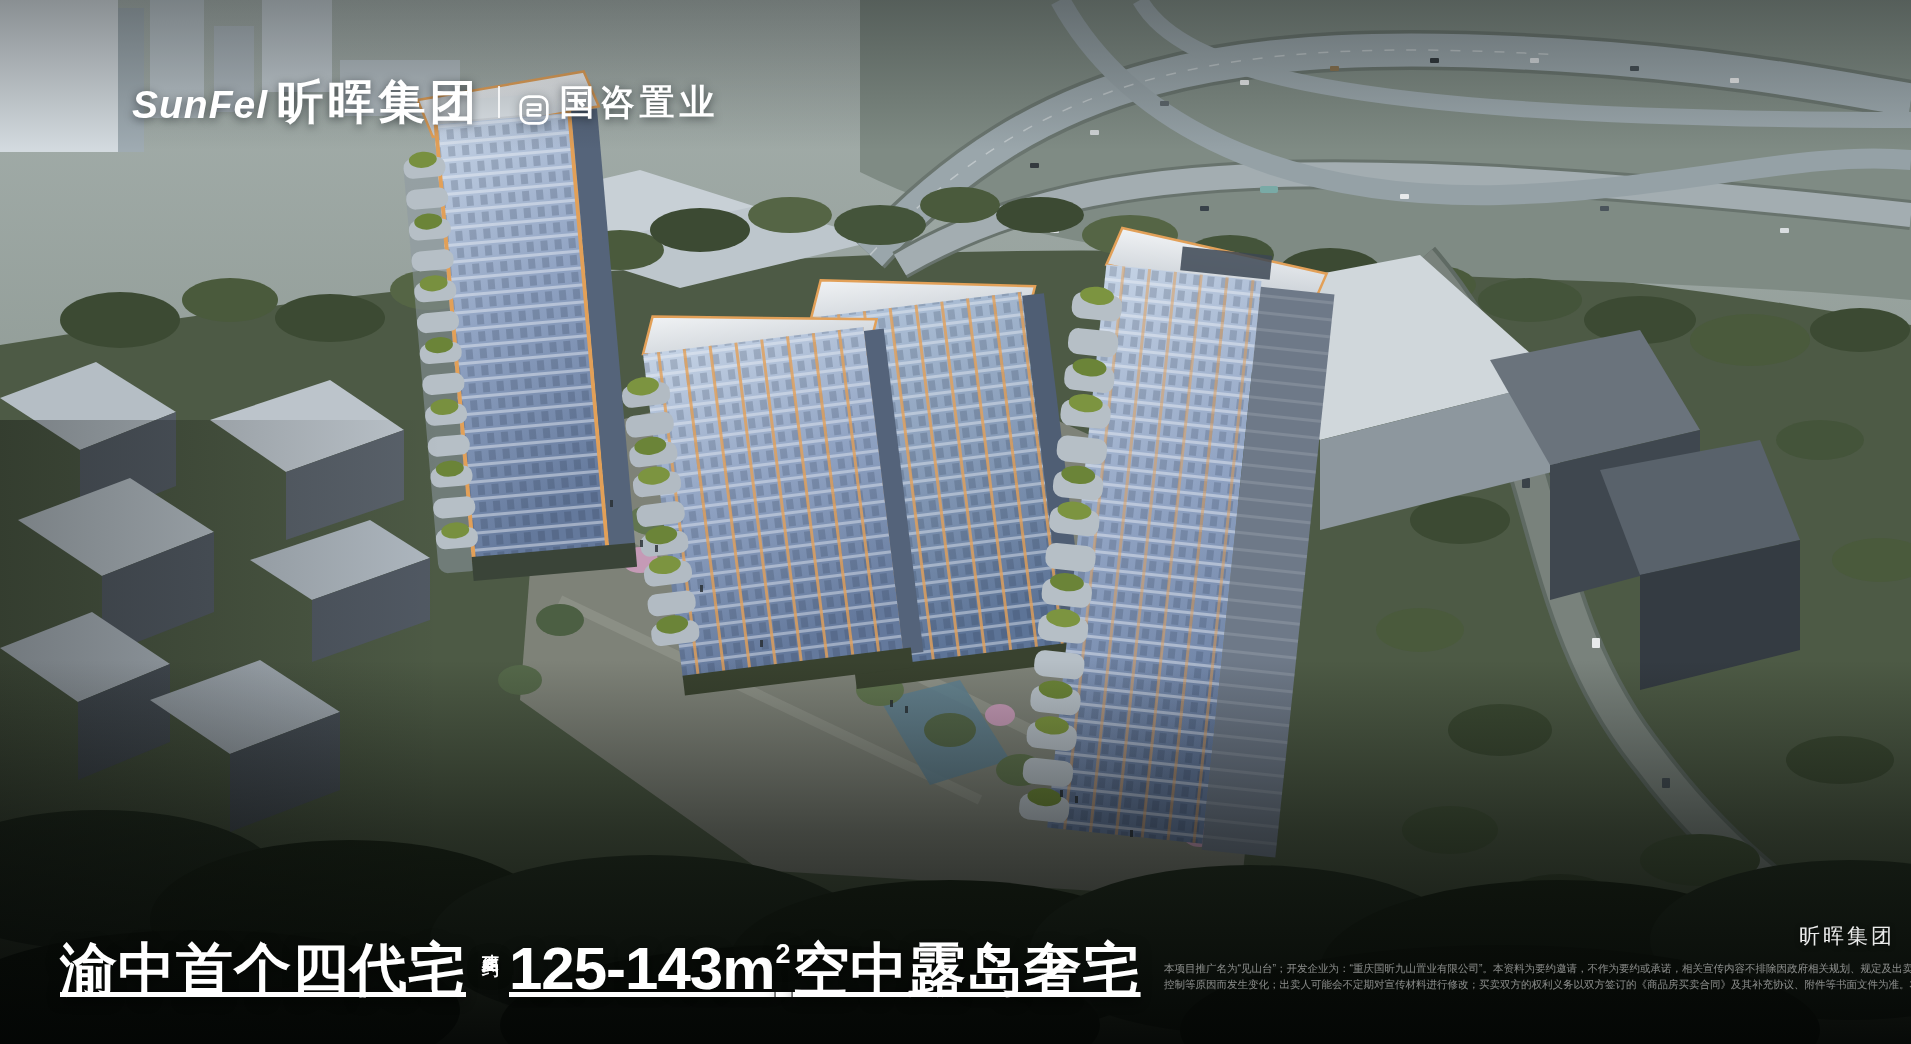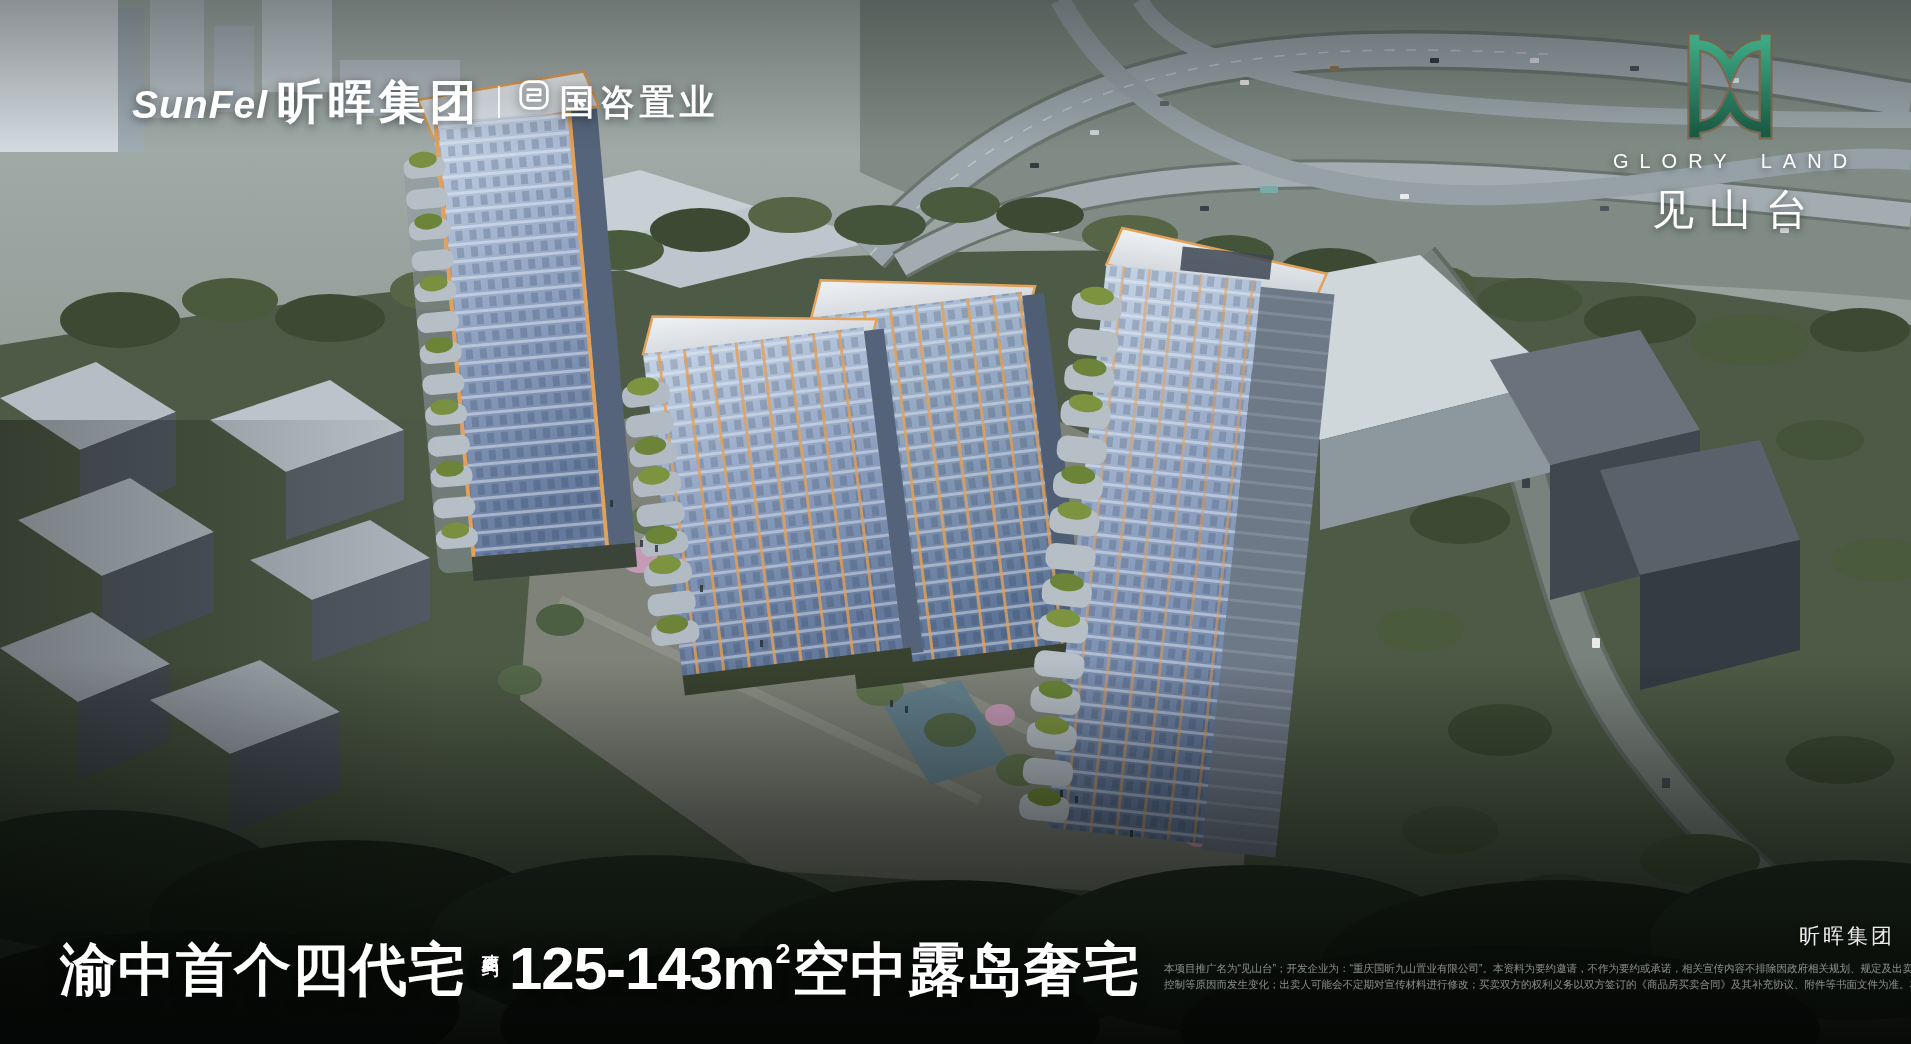--- a/index.html
+++ b/index.html
@@ -22,21 +22,21 @@
     position:absolute;left:84px;top:80px;height:44px;
     display:flex;align-items:center;gap:14px;color:#fff;
     text-shadow:0 2px 8px rgba(10,15,18,.55);
     white-space:nowrap;
   }
   .sunfel-latin{
     font-size:39px;font-weight:800;font-style:italic;letter-spacing:1px;margin-left:48px;
   }
   .sunfel-cjk{font-size:47px;font-weight:900;letter-spacing:4px;margin-left:4px;}
   .logo-div{width:2px;height:32px;background:rgba(255,255,255,.8);margin:0 4px;}
-  .guozi{display:flex;align-items:flex-start;gap:9px;}
+  .guozi{display:flex;align-items:flex-end;gap:9px;}
   .guozi-cjk{font-size:35px;font-weight:900;letter-spacing:5px;}
 
   
   .brand{
     position:absolute;left:1565px;top:32px;width:330px;
     display:flex;flex-direction:column;align-items:center;color:#fff;
     text-shadow:0 2px 7px rgba(8,12,14,.5);
   }
   .brand-latin{
     margin-top:10px;font-size:20px;font-weight:500;
@@ -48,21 +48,21 @@
   }
   .logo-stop-a{stop-color:var(--brand-green-light);}
   .logo-stop-b{stop-color:var(--brand-green-dark);}
 
   
   .headline{
     position:absolute;left:60px;top:932px;height:76px;
     display:flex;align-items:center;color:var(--headline-white);
     text-shadow:0 3px 14px rgba(0,0,0,.55);white-space:nowrap;
   }
-  .hl-big{font-size:57px;font-weight:900;letter-spacing:1px;}
+  .hl-big{font-size:57px;font-weight:900;letter-spacing:1px;text-decoration:underline;}
   .hl-area{
     writing-mode:vertical-rl;text-orientation:upright;
     font-size:17px;font-weight:700;line-height:1;letter-spacing:3px;
     margin:0 10px 0 16px;height:60px;
   }
   .hl-num{font-size:60px;font-weight:900;letter-spacing:-1px;text-align:right;}
   .hl-sup{font-size:27px;font-weight:900;vertical-align:26px;margin:0 1px;}
 
   
   .caption{
@@ -427,36 +427,20 @@
     <span class="logo-div"></span>
     <span class="guozi">
       <svg viewBox="0 0 36 36" width="32" height="32" style="filter:drop-shadow(0 2px 4px rgba(10,15,18,.5));">
         <rect x="3" y="3" width="30" height="30" rx="9" fill="none" stroke="#fff" stroke-width="3"></rect>
         <path d="M11,12 H25 V18 H11 V24 H25" fill="none" stroke="#fff" stroke-width="3" stroke-linecap="round" stroke-linejoin="round"></path>
       </svg>
       <span class="guozi-cjk">国咨置业</span>
     </span>
   </header>
 
-  <div class="brand">
-    <svg viewBox="0 0 100 100" width="112" height="108">
-      <defs>
-        <linearGradient id="gLogo" x1="0" y1="0" x2="0" y2="1">
-          <stop class="logo-stop-a" offset="0"></stop>
-          <stop class="logo-stop-b" offset="1"></stop>
-        </linearGradient>
-      </defs>
-      <g fill="none" stroke-linecap="square">
-        <path d="M17,7 V46 M83,7 V46 M17,12 C34,12 43,20 50,36 C57,20 66,12 83,12 M17,93 V54 M83,93 V54 M17,88 C34,88 43,80 50,64 C57,80 66,88 83,88" stroke="#7b6248" stroke-width="13" opacity="0.85"></path>
-        <path d="M17,7 V46 M83,7 V46 M17,12 C34,12 43,20 50,36 C57,20 66,12 83,12 M17,93 V54 M83,93 V54 M17,88 C34,88 43,80 50,64 C57,80 66,88 83,88" stroke="url(#gLogo)" stroke-width="9"></path>
-      </g>
-    </svg>
-    <div class="brand-latin">GLORY LAND</div>
-    <div class="brand-cjk">见山台</div>
-  </div>
 
   <div class="headline">
     <span class="hl-big">渝中首个四代宅</span>
     <span class="hl-area">建面约</span>
     <span class="hl-big"><span class="hl-num">125-143m</span><span class="hl-sup">2</span><span>空中露岛奢宅</span></span>
   </div>
 
   <div class="caption">昕晖集团</div>
   <div class="disclaimer">
     <div>本项目推广名为“见山台”；开发企业为：“重庆国昕九山置业有限公司”。本资料为要约邀请，不作为要约或承诺，相关宣传内容不排除因政府相关规划、规定及出卖人分期规划、未能</div>

